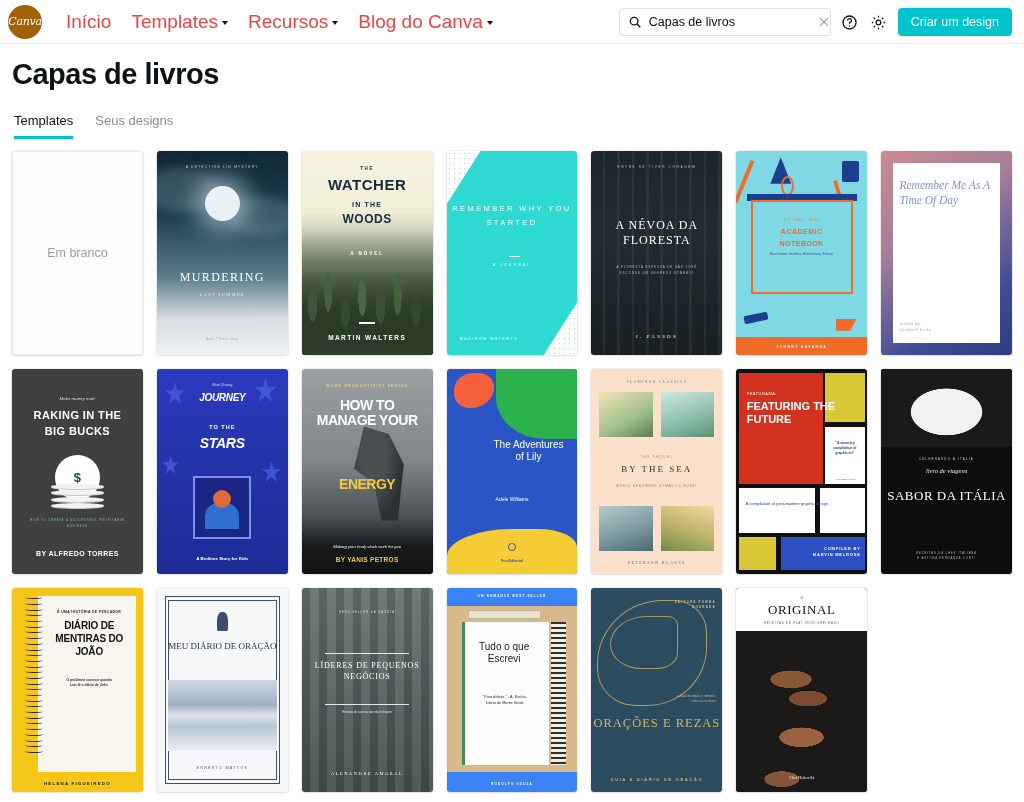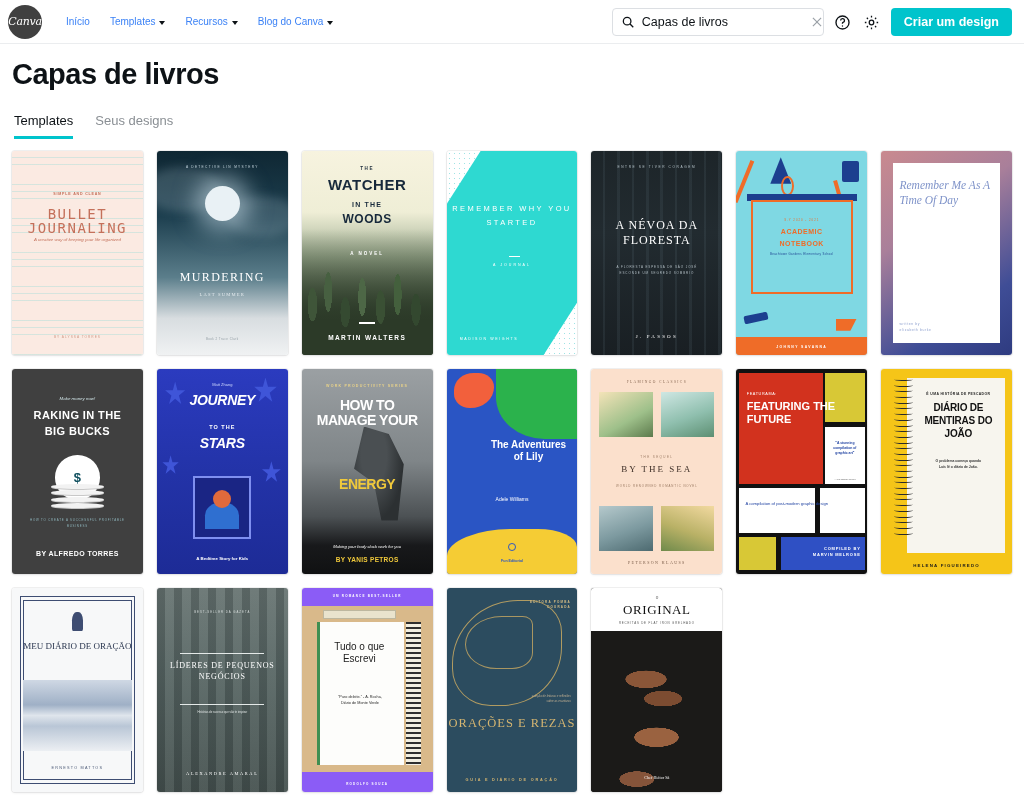--- a/index.html
+++ b/index.html
@@ -14,31 +14,31 @@
   
   .topnav {
     height: 44px; width: 100%;
     display: flex; align-items: center;
     border-bottom: 1px solid #ebedef;
     padding: 0 12px 0 8px;
     position: relative;
   }
   .logo {
     width: 34px; height: 34px; border-radius: 50%;
-    background: #404040;
+    background: #a16207;
     display: flex; align-items: center; justify-content: center;
     flex: 0 0 auto; margin-right: 14px;
   }
   .logo span {
     font-family: "DejaVu Serif", serif;
     font-style: italic; font-size: 11px; color: #fff; letter-spacing: -0.3px;
   }
   .navitems { display: flex; align-items: center; gap: 0px; }
   .navitem {
-    font-size: 10px; color: #3b82f6; padding: 6px 10px;
+    font-size: 19px; color: #ef4444; padding: 6px 10px;
     display: flex; align-items: center; gap: 4px; cursor: pointer;
     white-space: nowrap;
   }
   .caret {
     display: inline-block; width: 0; height: 0;
     border-left: 3.5px solid transparent; border-right: 3.5px solid transparent;
     border-top: 4px solid #0d1216; margin-top: 2px;
   }
   .navright {
     position: absolute; right: 12px; top: 0; height: 44px;
@@ -52,21 +52,21 @@
     border: none; outline: none; font-size: 12.5px; flex: 1;
     font-family: "Liberation Sans", sans-serif; color: #0d1216; background: transparent;
   }
   .ic { width: 14px; height: 14px; flex: 0 0 auto; }
   .iconbtn {
     width: 20px; height: 20px; cursor: pointer;
     display:flex; align-items:center; justify-content:center;
   }
   .cta {
     background: #00c4cc; color: #fff; border: none; border-radius: 4px;
-    height: 28px; padding: 0 13px; font-size: 12.5px; font-weight: bold;
+    height: 28px; padding: 0 13px; font-size: 12.5px; font-weight: normal;
     font-family: "Liberation Sans", sans-serif; cursor: pointer; white-space: nowrap;
   }
 
   
   .pagehead { padding: 14px 12px 0 12px; }
   .ptitle { font-size: 29px; font-weight: bold; letter-spacing: -0.5px; }
   .tabs { display: flex; gap: 22px; margin-top: 22px; padding-left: 2px; }
   .tab {
     font-size: 13px; color: #8a8f94; padding-bottom: 8px; cursor: pointer;
     border-bottom: 3px solid transparent;
@@ -195,21 +195,21 @@
              display:flex; align-items:center; justify-content:center;
              color:#0f4f5e; font-size:13px; font-weight:bold; }
   .rk .t3 { top:73%; font-size:2.9px; color:#8fb6bd; letter-spacing:.8px; line-height:1.8; }
   .rk .t4 { bottom:8%; font-size:7px; color:#fff; font-weight:bold; letter-spacing:.4px; }
 
   
   .jo { background: linear-gradient(#2b3bbf 0%, #2333a8 50%, #1d2b96 100%); }
   .jo .star { position:absolute; background:#3f55d8; clip-path:
     polygon(50% 0%, 61% 35%, 98% 35%, 68% 57%, 79% 91%, 50% 70%, 21% 91%, 32% 57%, 2% 35%, 39% 35%); }
   .jo .t1 { top:6%; font-size:4px; color:#cfd8ff; }
-  .jo .t2 { top:11%; font-size:14px; color:#fff; font-weight:bold; font-style:italic; letter-spacing:-.3px; }
+  .jo .t2 { top:11%; font-size:10px; color:#fff; font-weight:bold; font-style:italic; letter-spacing:-.3px; }
   .jo .t3 { top:27%; font-size:5.5px; color:#fff; font-weight:bold; letter-spacing:1px; }
   .jo .t4 { top:32%; font-size:14px; color:#fff; font-weight:bold; font-style:italic; letter-spacing:-.3px; }
   .jo .win { position:absolute; left:28%; right:28%; top:52%; bottom:17%;
              background:#1a2584; border:2.5px solid #7f8ff0; }
   .jo .kid { position:absolute; left:37%; width:26%; bottom:22%; height:13%;
              background:#2f6fd0; border-radius:50% 50% 0 0; }
   .jo .head { position:absolute; left:43%; width:14%; aspect-ratio:1; bottom:32%;
               border-radius:50%; background:#e06a3c; }
   .jo .t5 { bottom:6%; font-size:4.4px; color:#fff; font-weight:bold; }
 
@@ -225,21 +225,21 @@
   .en .t5 { bottom:5%; font-size:6.5px; color:#f0c93b; font-weight:bold; letter-spacing:.3px; }
 
   
   .ad { background:#2a55c4; }
   .ad .blobg { position:absolute; right:0; top:0; width:62%; height:34%;
                background:#2bb24c; border-radius:0 0 0 60%; }
   .ad .blobr { position:absolute; left:6%; top:2%; width:30%; height:17%;
                background:#f2603c; border-radius:50% 40% 60% 40%; }
   .ad .blobyw { position:absolute; left:0; right:0; bottom:0; height:22%;
                 background:#f5cc34; border-radius:50% 30% 0 0 / 60% 40% 0 0; }
-  .ad .t1 { top:34%; font-size:10px; color:#fff; font-weight:bold; line-height:1.25;margin-left:33px; }
+  .ad .t1 { top:34%; font-size:10px; color:#fff; font-weight:normal; line-height:1.25;margin-left:33px; }
   .ad .t2 { top:62%; font-size:5px; color:#fff; }
   .ad .sm { position:absolute; left:50%; margin-left:-3%; width:6%; aspect-ratio:1;
             bottom:11%; border-radius:50%; border:1px solid #2a55c4; }
   .ad .t3 { bottom:5%; font-size:3.6px; color:#2a55c4; font-weight:bold; }
 
   
   .bs { background:#fbe0cc; }
   .bs .ph { position:absolute; background-size:cover; }
   .bs .t1 { top:5%; font-size:3.6px; letter-spacing:1.4px; color:#8a6a55;
             font-family:"Liberation Serif", serif; }
@@ -310,21 +310,21 @@
     background: repeating-linear-gradient(90deg, rgba(40,50,50,.55) 0 6%, rgba(120,132,130,.35) 6% 13%); }
   .li .t1 { top:11%; font-size:2.8px; letter-spacing:1px; color:#d8dedd; }
   .li .hr { position:absolute; left:18%; right:18%; height:1px; background:#e4e9e8; }
   .li .t2 { top:36%; font-size:8px; color:#fff; letter-spacing:.8px; line-height:1.32;
             font-family:"Liberation Serif", serif; }
   .li .t3 { top:60%; font-size:2.8px; color:#dfe4e3; }
   .li .t4 { bottom:8%; font-size:4.4px; color:#fff; letter-spacing:1.6px;
             font-family:"Liberation Serif", serif; }
 
   
-  .tu { background:#8b5cf6; }
+  .tu { background:#3b82f6; }
   .tu .desk { position:absolute; left:0; right:0; top:9%; bottom:10%; background:#d9b98a; }
   .tu .note { position:absolute; left:12%; right:22%; top:17%; bottom:13%;
     background: repeating-linear-gradient(#fdfdfb 0 3.2px, #e4e8e6 3.2px 3.5px),
                 repeating-linear-gradient(90deg, #fdfdfb 0 3.2px, #e4e8e6 3.2px 3.5px);
     border-left:3px solid #3f8f52; }
   .tu .rings { position:absolute; right:9%; width:11%; top:17%; bottom:13%;
     background: repeating-linear-gradient(#2f2f2f 0 2.4px, #f2efe2 2.4px 5px); }
   .tu .ruler { position:absolute; left:16%; right:28%; top:11%; height:4.5%;
     background:#e9e3cd; border:.6px solid #bdb79f; }
   .tu .t1 { top:3.2%; font-size:3px; color:#fff; letter-spacing:1.2px; font-weight:bold; }
@@ -421,31 +421,26 @@
 <div class="pagehead">
   <div class="ptitle">Capas de livros</div>
   <div class="tabs">
     <div class="tab active">Templates</div>
     <div class="tab">Seus designs</div>
   </div>
 </div>
 
 <div class="grid">
 
-
-  <div class="card">
-    <div class="cv bj">
-      <div class="lines"></div>
-      <div class="ctr t1">SIMPLE AND CLEAN</div>
-      <div class="ctr t2">BULLET</div>
-      <div class="ctr t2" style="top:34%">JOURNALING</div>
-      <div class="ctr t3">A creative way of keeping your life organized</div>
-      <div class="ctr t4">BY ALYSSA TORRES</div>
-    </div>
-  </div>
+  <div class="card">
+    <div class="cv blank">
+      <span>Em branco</span>
+    </div>
+  </div>
+
 
   <div class="card">
     <div class="cv mu">
       <div class="cl" style="left:-10%;top:8%;width:60%;height:22%"></div>
       <div class="cl" style="right:-8%;top:22%;width:55%;height:20%"></div>
       <div class="moon"></div>
       <div class="ctr t1">A DETECTIVE LIN MYSTERY</div>
       <div class="ctr t2">MURDERING</div>
       <div class="ctr t3">LAST SUMMER</div>
       <div class="ctr t4">Book 2 Trace Clark</div>
@@ -602,20 +597,32 @@
       <div class="ctr t3">"A stunning compilation of graphic art"</div>
       <div class="ctr t4">— THE CENTER CRITICS</div>
       <div class="ctr t5">A compilation of post-modern graphic design</div>
       <div class="ctr t6">
         <div>COMPILED BY</div>
         <div>MARVIN MELROSE</div>
       </div>
     </div>
   </div>
 
+  <div class="card">
+    <div class="cv sa">
+      <div class="food"></div>
+      <div class="ctr t1">CELEBRANDO A ITÁLIA</div>
+      <div class="ctr t2">livro de viagens</div>
+      <div class="ctr t3">SABOR DA ITÁLIA</div>
+      <div class="ctr t4">
+        <div>RECEITAS DA CHEF ITALIANA</div>
+        <div>E AUTORA FERNANDA CONTI</div>
+      </div>
+    </div>
+  </div>
 
   <div class="card">
     <div class="cv dm">
       <div class="pg"></div>
       <div class="spiral">
         <div class="sp"></div>
         <div class="sp"></div>
         <div class="sp"></div>
         <div class="sp"></div>
         <div class="sp"></div>

